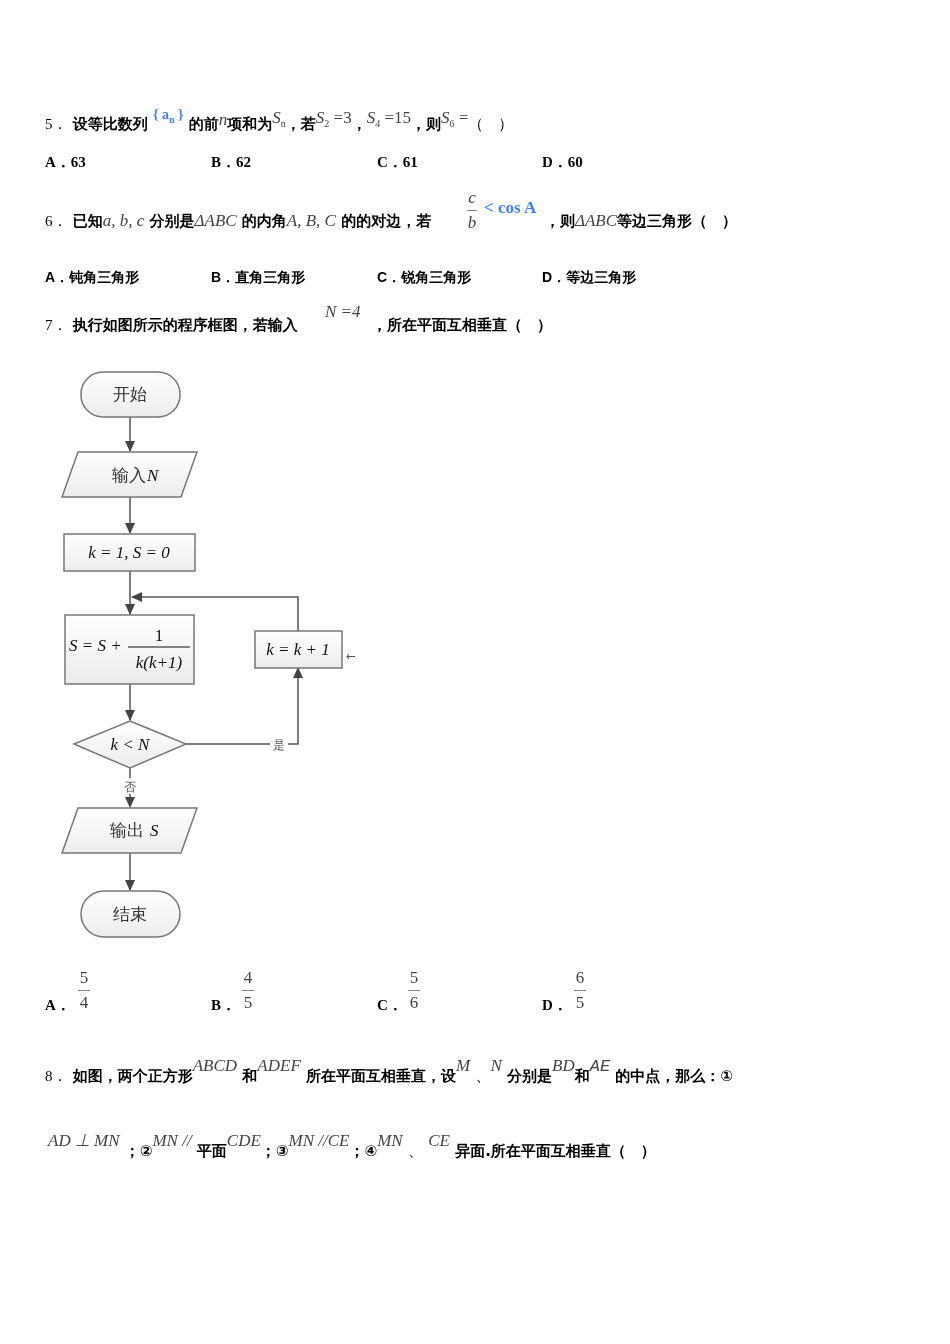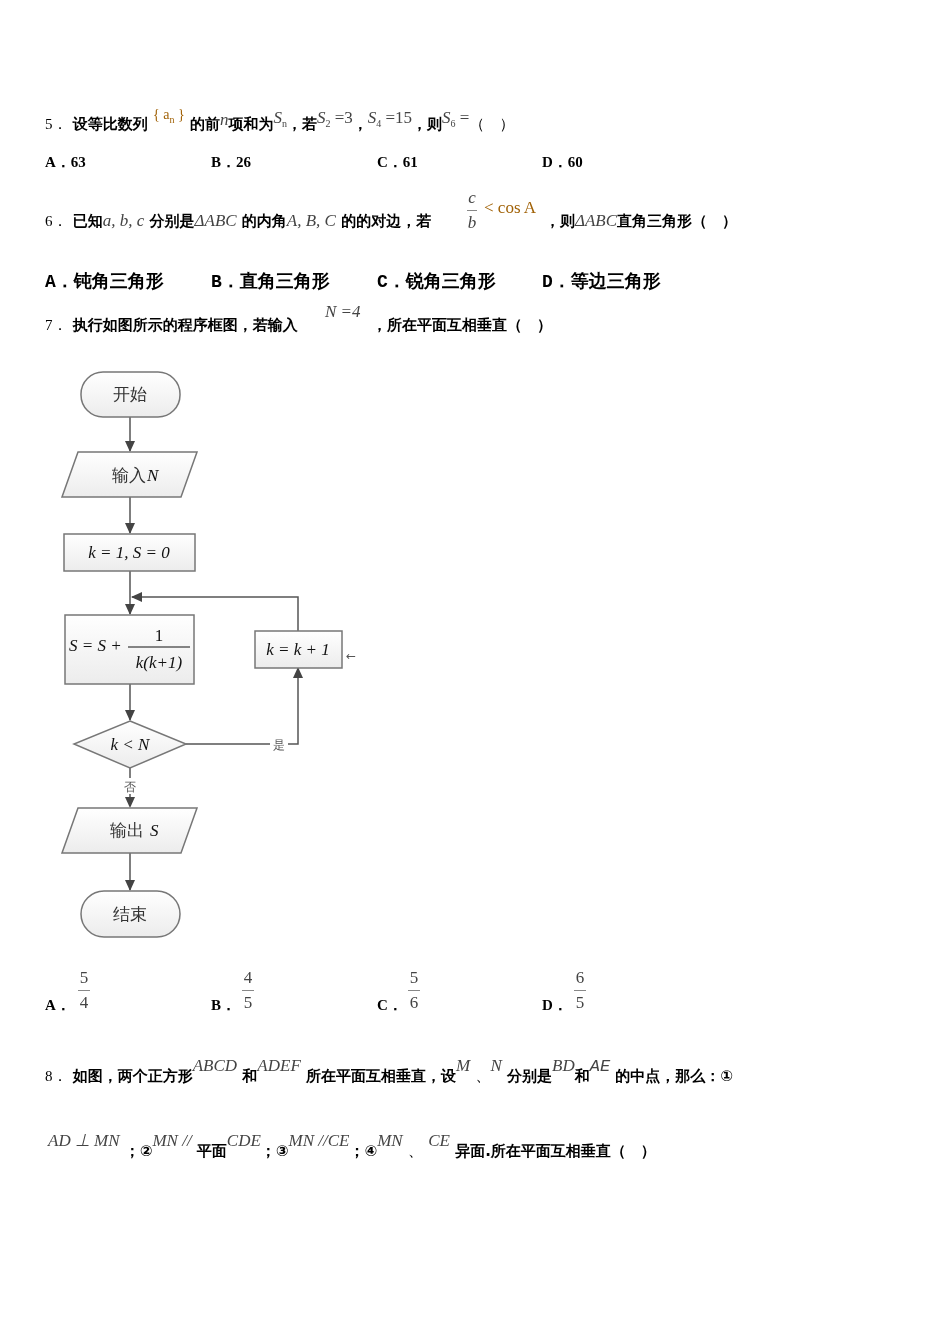--- a/index.html
+++ b/index.html
@@ -2,65 +2,65 @@
 <html><head>
 <meta charset="utf-8">
 <style>
   html, body { margin:0; padding:0; background:#ffffff; }
   body { width:950px; height:1344px; position:relative; overflow:hidden;
          font-family:"DejaVu Serif", serif; color:#000; }
   .abs { position:absolute; white-space:nowrap; }
   .q { font-size:15px; font-weight:bold; font-family:"DejaVu Sans", sans-serif; }
   .num { font-weight:normal; font-family:"Liberation Serif", serif; font-size:15px; }
   .math { font-family:"Liberation Serif", serif; font-style:italic; font-weight:normal; color:#444; font-size:17px; }
-  .mathn { font-family:"Liberation Serif", serif; font-weight:normal; color:#a16207; font-size:17px; }
+  .mathn { font-family:"Liberation Serif", serif; font-weight:bold; color:#3b82f6; font-size:17px; }
   .sub { font-size:10px; font-style:normal; }
   .opt { font-size:15px; font-weight:bold; font-family:"Liberation Serif", serif; }
-  .optcn { font-family:Liberation Mono, monospace; font-weight:bold; font-size:18px; }
+  .optcn { font-family:Liberation Sans, sans-serif; font-weight:bold; font-size:14px; }
   .frac { display:inline-flex; flex-direction:column; align-items:center; font-family:"Liberation Serif", serif; color:#444; font-size:17px; line-height:18px; }
   .frac .bar { width:12px; border-top:1px solid #888; margin:3px 0; }
   
   .fc { position:absolute; left:0; top:0; }
   .fc-text { font-family:"DejaVu Sans", sans-serif; font-size:17px; fill:#333; }
   .fc-math { font-family:"Liberation Serif", serif; font-style:italic; font-size:17px; fill:#111; }
   .fc-mathn { font-family:"Liberation Serif", serif; font-size:17px; fill:#111; }
   .fc-small { font-family:"DejaVu Sans", sans-serif; font-size:12px; fill:#555; }
 </style>
 </head>
 <body>
 
 <div class="abs q" style="left:45px; top:114px;">
   <span class="num">5．</span>
   <span>设等比数列</span>
   <span class="mathn" style="position:relative; top:-10px; font-size:14px;"><span>{ a</span><sub class="sub">n</sub><span> }</span></span>
   <span>的前</span><span class="math" style="position:relative; top:-4px;">n</span><span>项和为</span><span class="math" style="position:relative; top:-6px;"><span>S</span><sub class="sub">n</sub></span><span>，若</span><span class="math" style="position:relative; top:-6px;"><span>S</span><sub class="sub">2</sub><span style="font-style:normal"> =3</span></span><span>，</span><span class="math" style="position:relative; top:-6px;"><span>S</span><sub class="sub">4</sub><span style="font-style:normal"> =15</span></span><span>，则</span><span class="math" style="position:relative; top:-6px;"><span>S</span><sub class="sub">6</sub><span style="font-style:normal"> =</span></span><span style="font-weight:normal">（　）</span>
 </div>
 
 <div class="abs opt" style="left:45px; top:153px;text-align:center;"><span>A．</span><span>63</span></div>
-<div class="abs opt" style="left:211px; top:153px;"><span>B．</span><span>26</span></div>
+<div class="abs opt" style="left:211px; top:153px;"><span>B．</span><span>62</span></div>
 <div class="abs opt" style="left:377px; top:153px;"><span>C．</span><span>61</span></div>
 <div class="abs opt" style="left:542px; top:153px;"><span>D．</span><span>60</span></div>
 
 <div class="abs q" style="left:45px; top:211px;">
   <span class="num">6．</span>
   <span>已知</span><span class="math">a, b, c</span>
   <span>分别是</span><span class="math">ΔABC</span>
   <span>的内角</span><span class="math">A, B, C</span>
   <span>的的对边，若</span>
 </div>
 <div class="abs" style="left:467px; top:188px;">
   <div class="frac" style="font-style:italic;">
       <span>c</span>
       <span class="bar" style="width:10px;"></span>
       <span>b</span>
     </div>
 </div>
 <div class="abs mathn" style="left:484px; top:198px;">&lt; cos A</div>
 <div class="abs q" style="left:545px; top:211px;">
-  <span>，则</span><span class="math">ΔABC</span><span>直角三角形（　）</span>
+  <span>，则</span><span class="math">ΔABC</span><span>等边三角形（　）</span>
 </div>
 
 <div class="abs optcn" style="left:45px; top:269px;"><span>A．</span><span>钝角三角形</span></div>
 <div class="abs optcn" style="left:211px; top:269px;"><span>B．</span><span>直角三角形</span></div>
 <div class="abs optcn" style="left:377px; top:269px;"><span>C．</span><span>锐角三角形</span></div>
 <div class="abs optcn" style="left:542px; top:269px;"><span>D．</span><span>等边三角形</span></div>
 
 <div class="abs q" style="left:45px; top:316px;">
   <span class="num">7．</span>
   <span>执行如图所示的程序框图，若输入</span>

